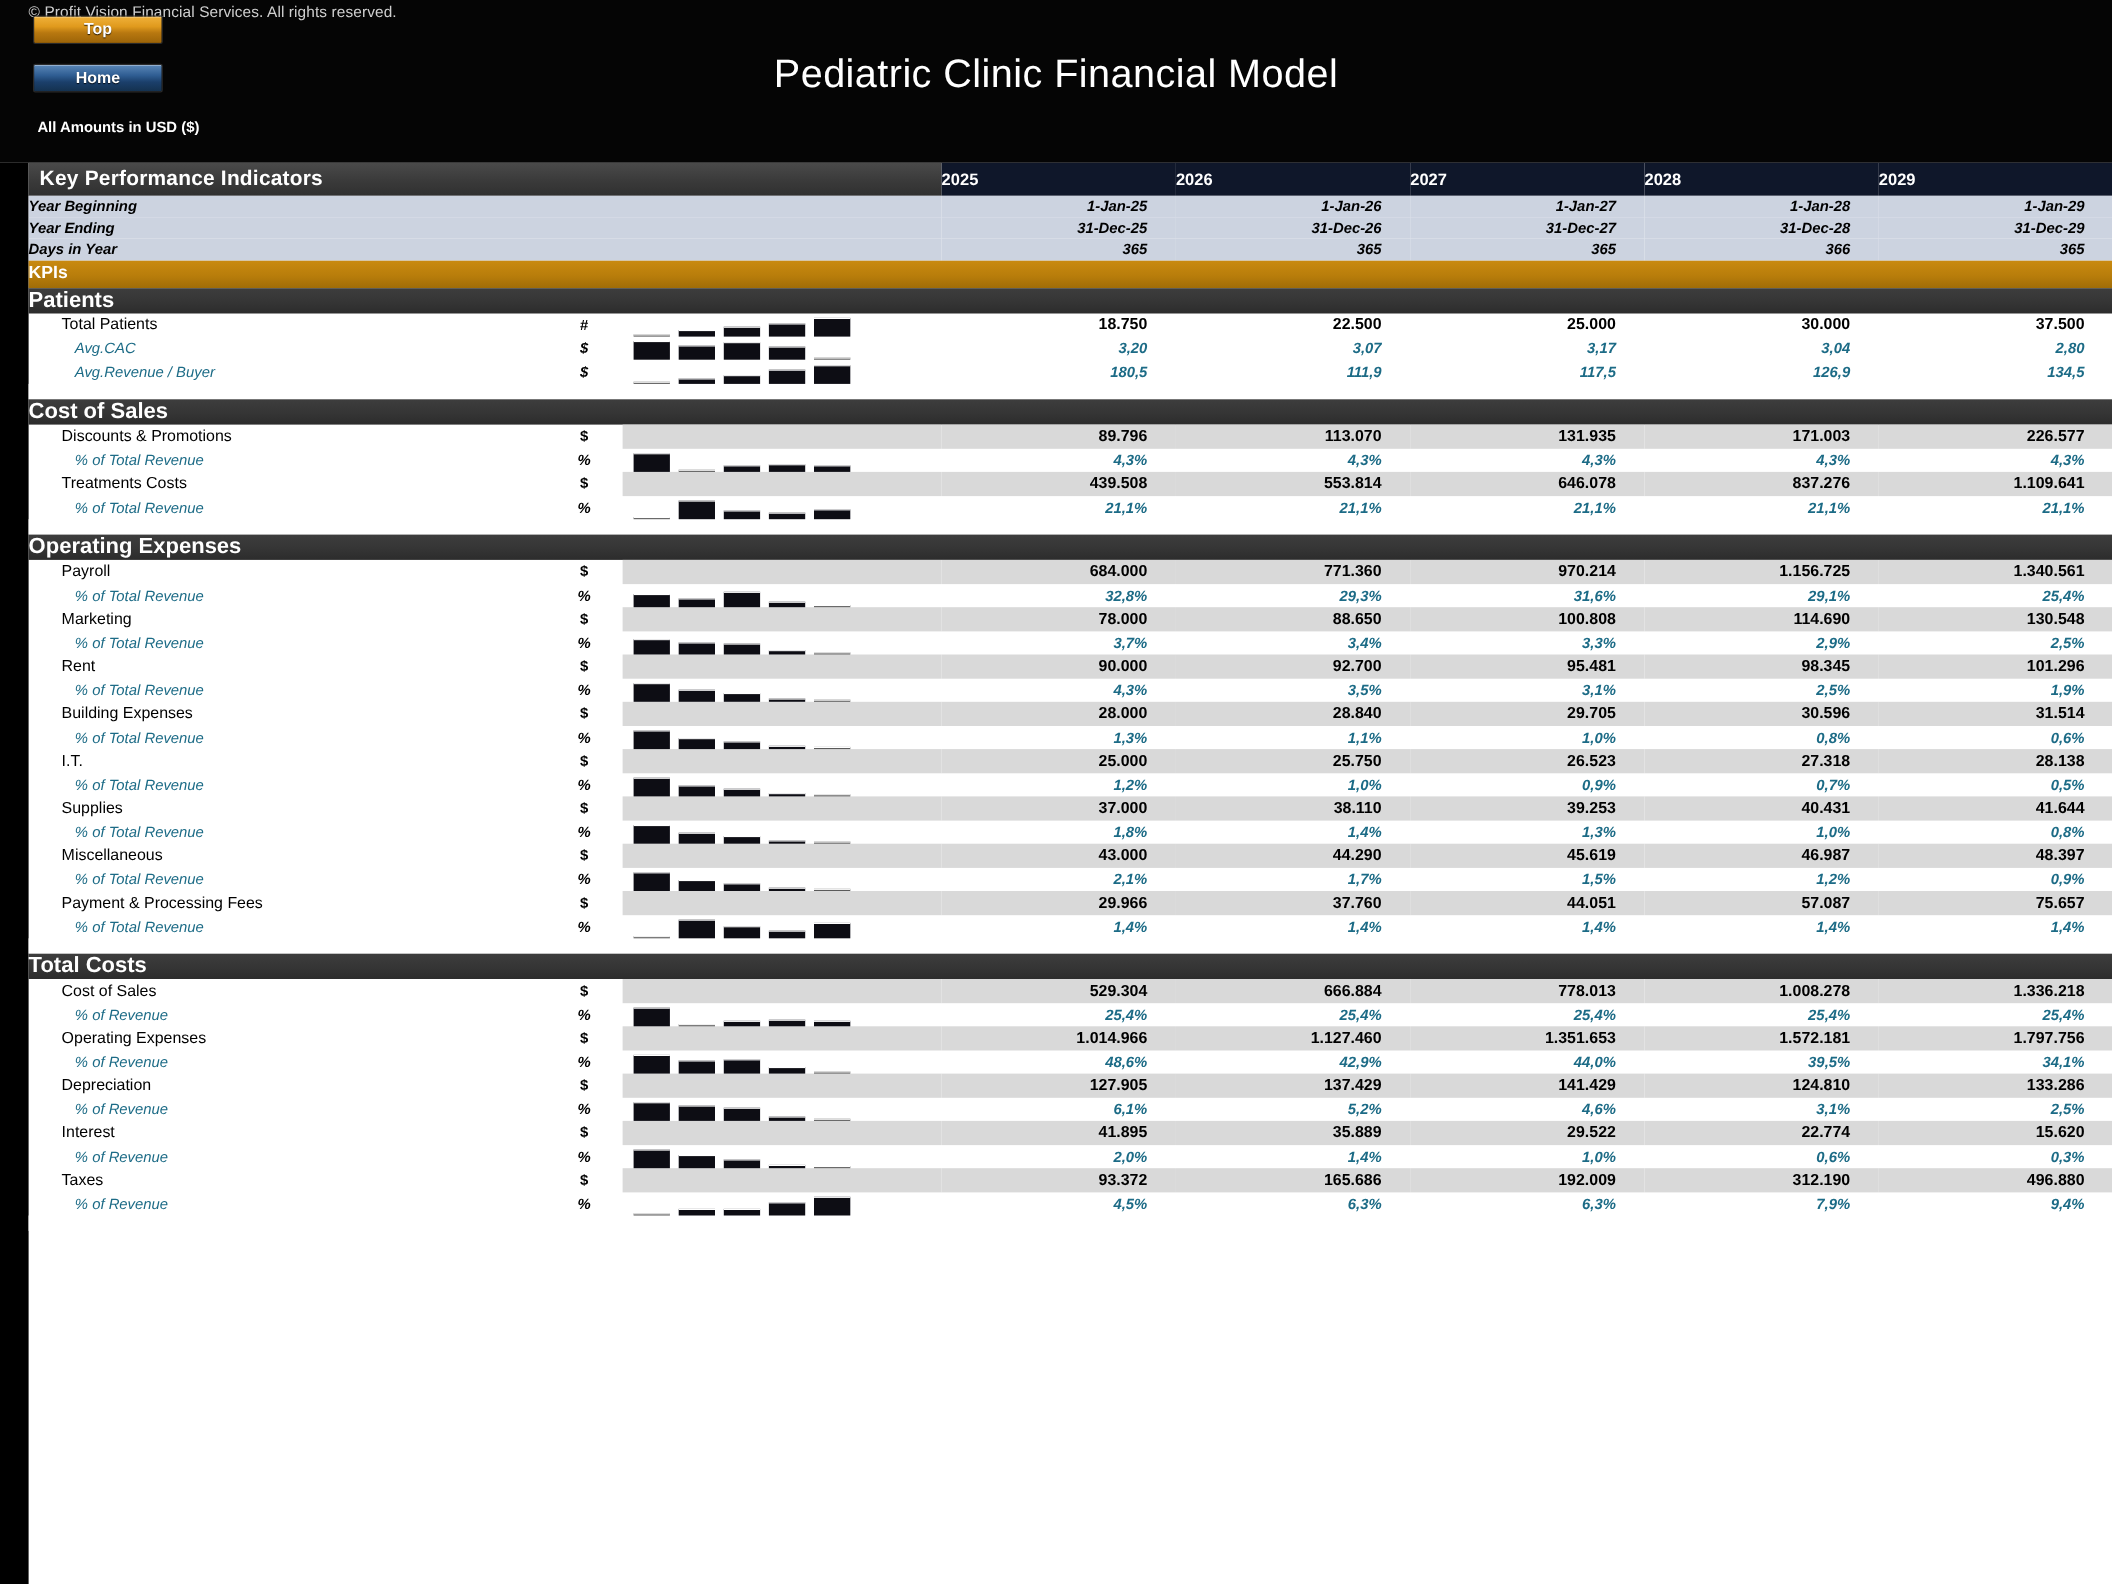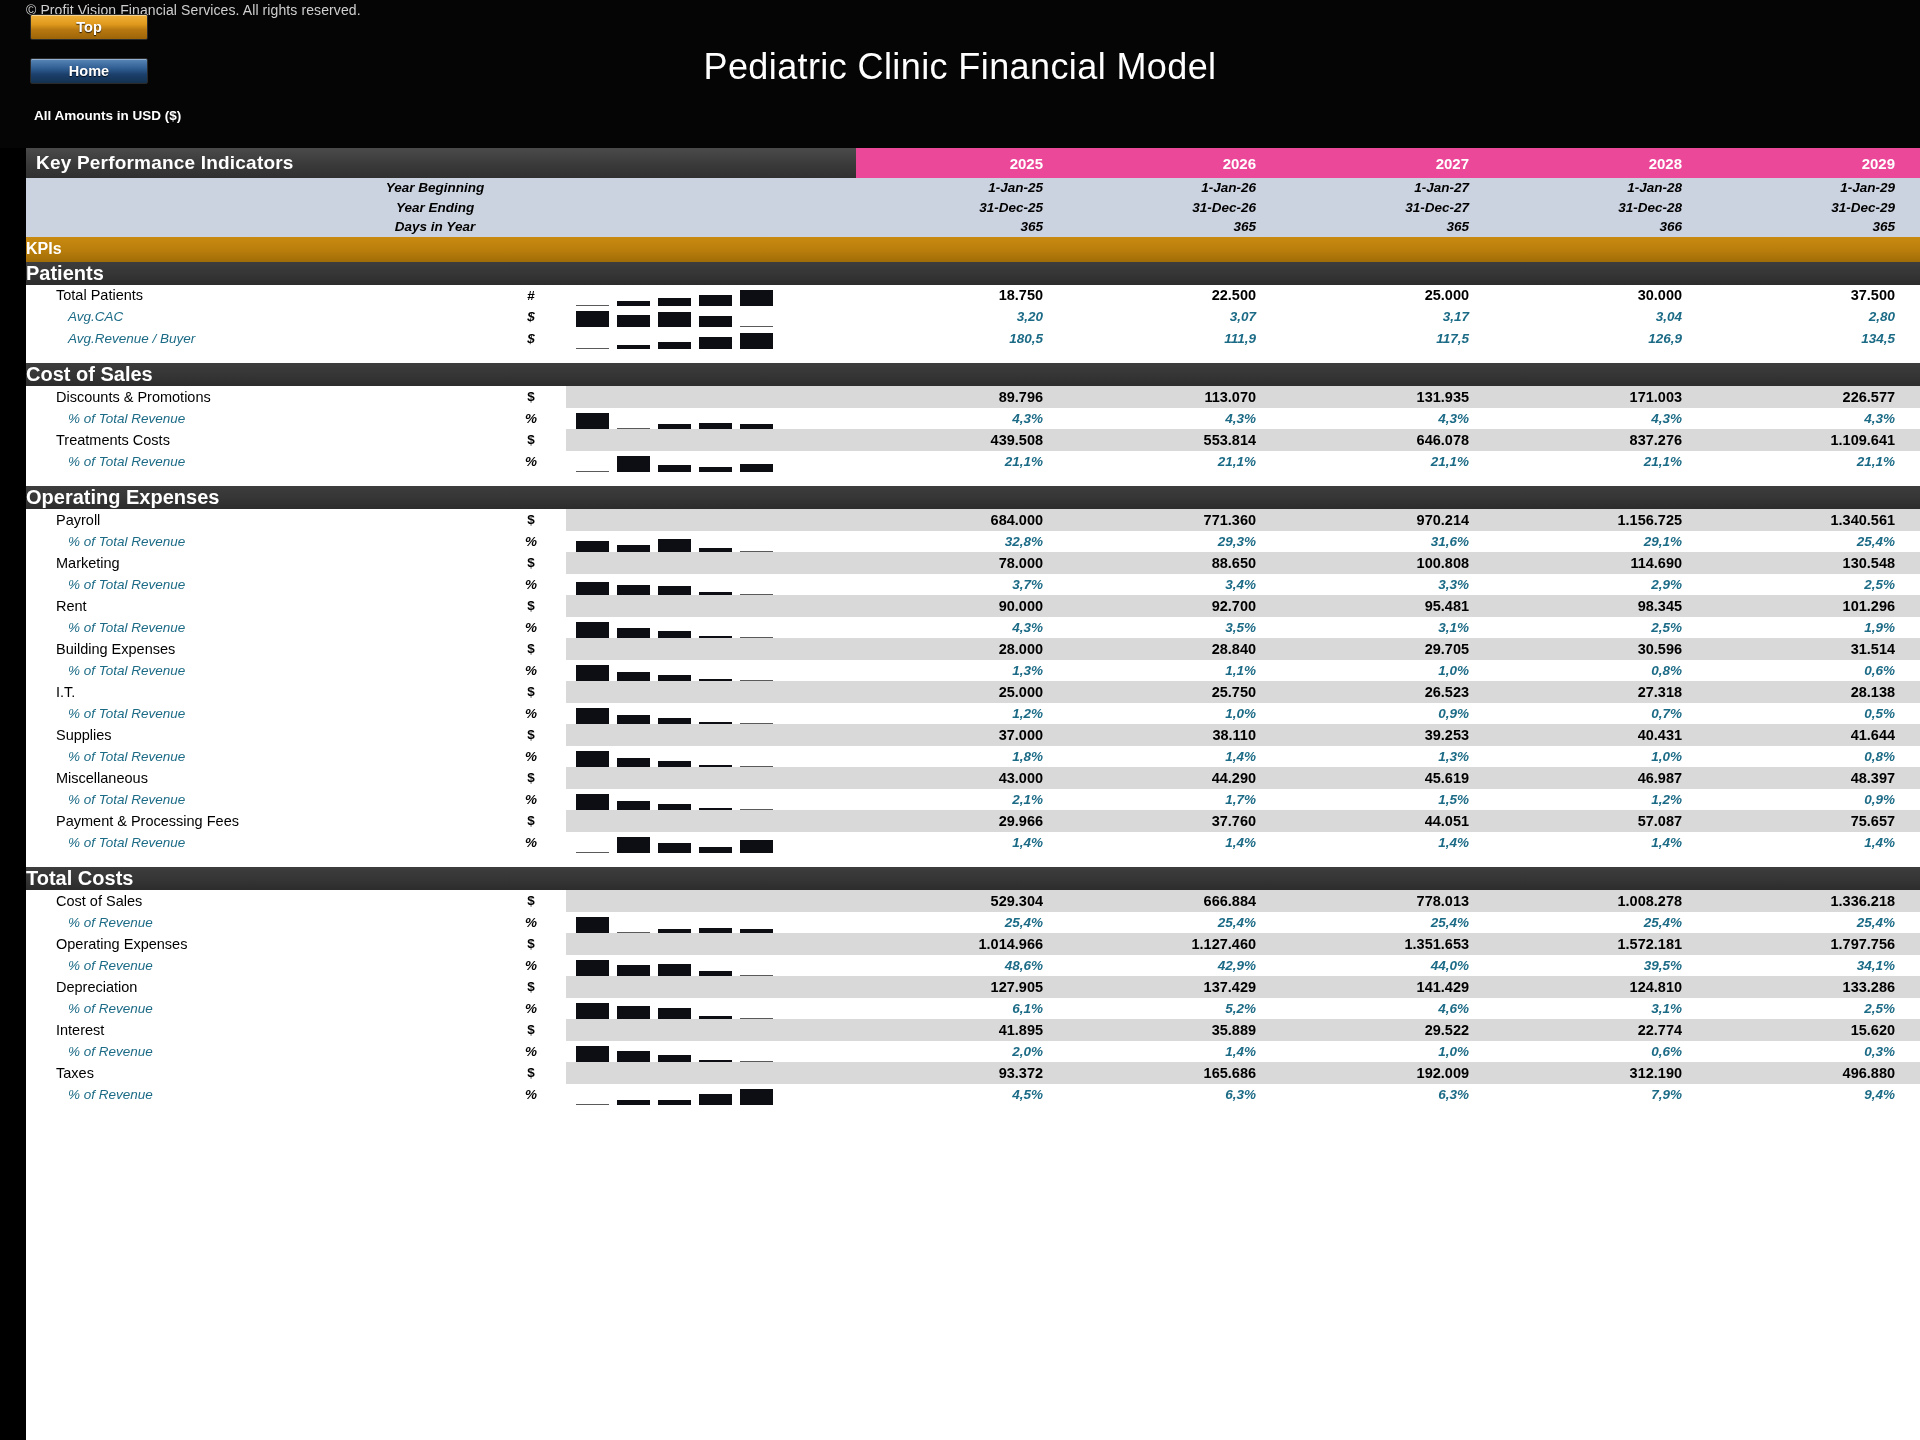--- a/index.html
+++ b/index.html
@@ -62,31 +62,31 @@
   col.c-yr    { width: 213px; }
 
   
   .band-title td { height: 30px; }
   .band-title .lbl {
     background: linear-gradient(180deg,#4a4a4a 0%,#3a3a3a 55%,#303030 100%);
     color: #ffffff; font-size: 19px; font-weight: bold;
     padding-left: 10px; letter-spacing: .2px;
   }
   .band-title .yrcell {
-    background: #ec4899; color: #ffffff;
-    font-size: 15px; font-weight: bold; text-align: right;
+    background: #0f172a; color: #ffffff;
+    font-size: 15px; font-weight: bold; text-align: left;
     padding-right: 26px;
   }
 
   
   .meta td {
     background: #ccd3e0; height: 19.5px;
     font-size: 13.5px; font-weight: bold; font-style: italic; color: #000;
   }
-  .meta .mlabel { text-align: center; padding-right: 12px; margin-top: 27px; }
+  .meta .mlabel { text-align: left; padding-right: 12px; margin-top: 27px; }
   .meta .mval { text-align: right; padding-right: 26px; }
 
   
   .band-kpi td {
     height: 25px;
     background: linear-gradient(180deg,#c98a10 0%,#b87d0b 55%,#a06c07 100%);
     color: #ffffff; font-size: 16px; font-weight: bold;
     padding-left: 10px;
   }
 

